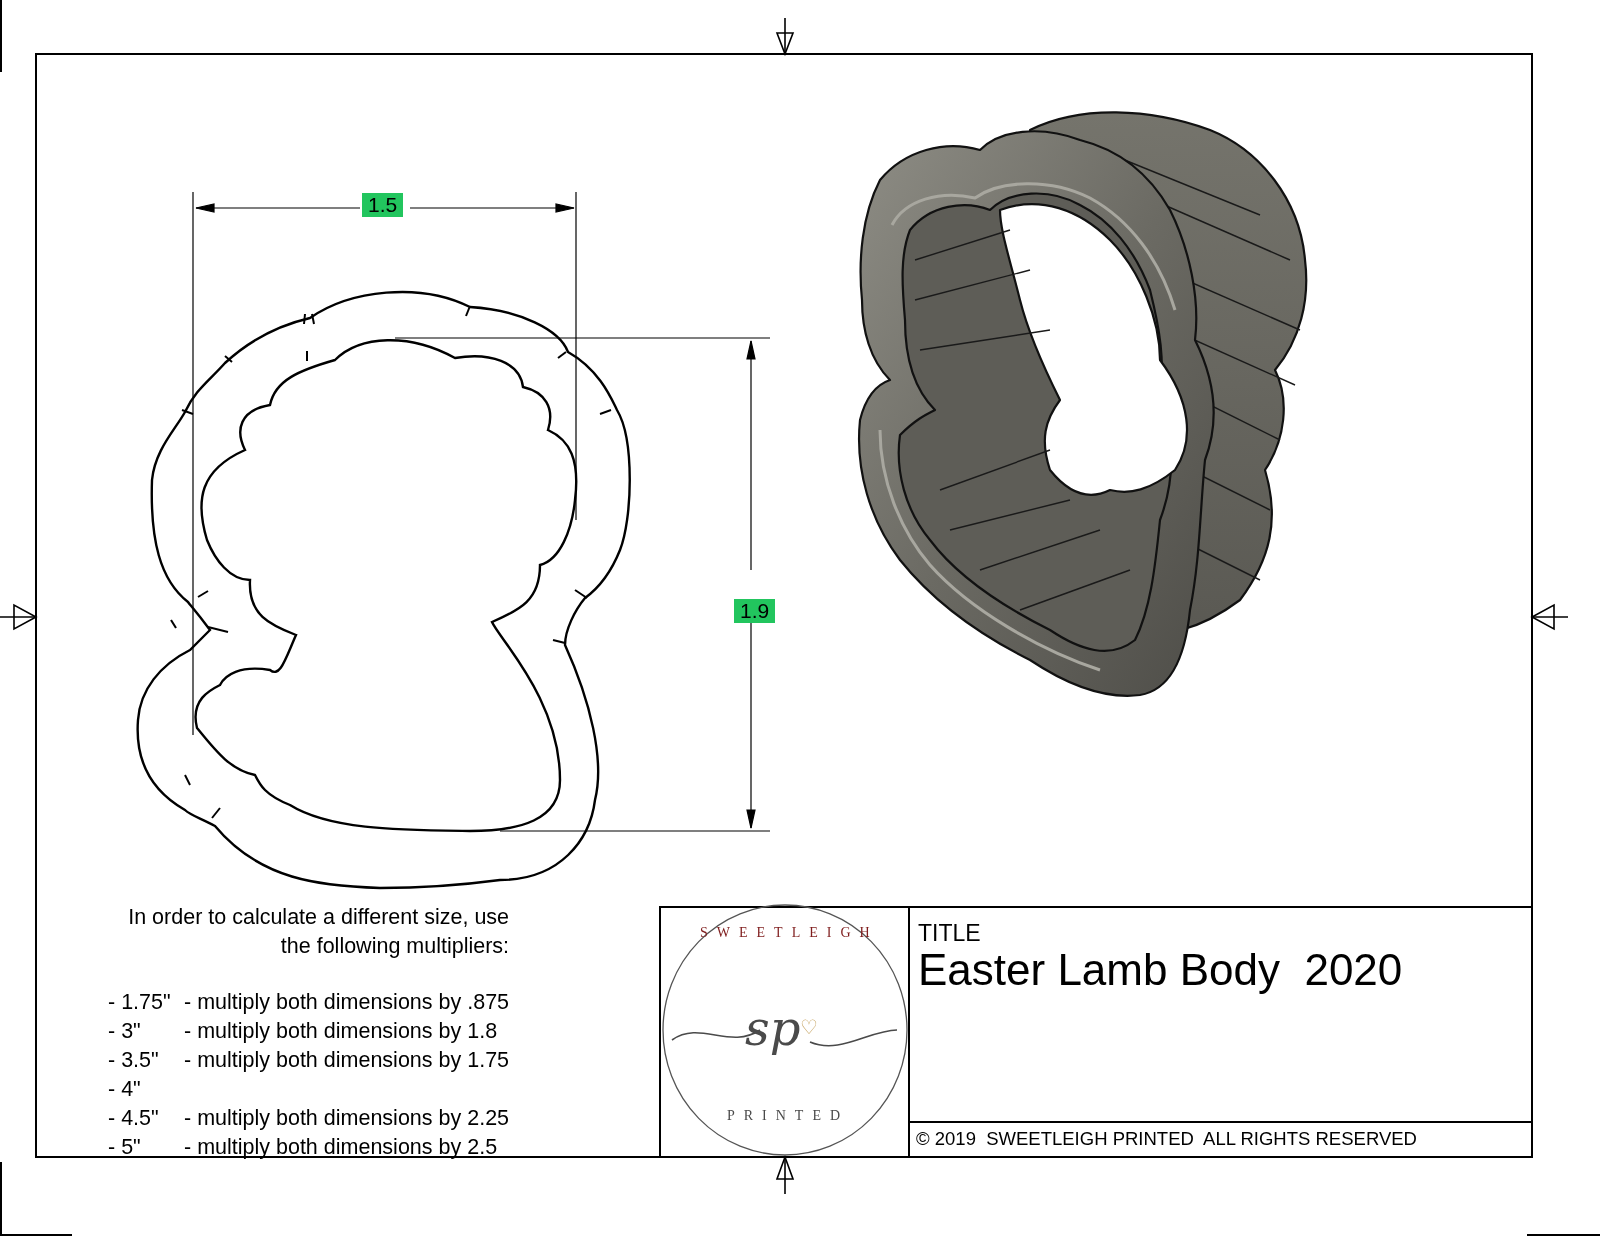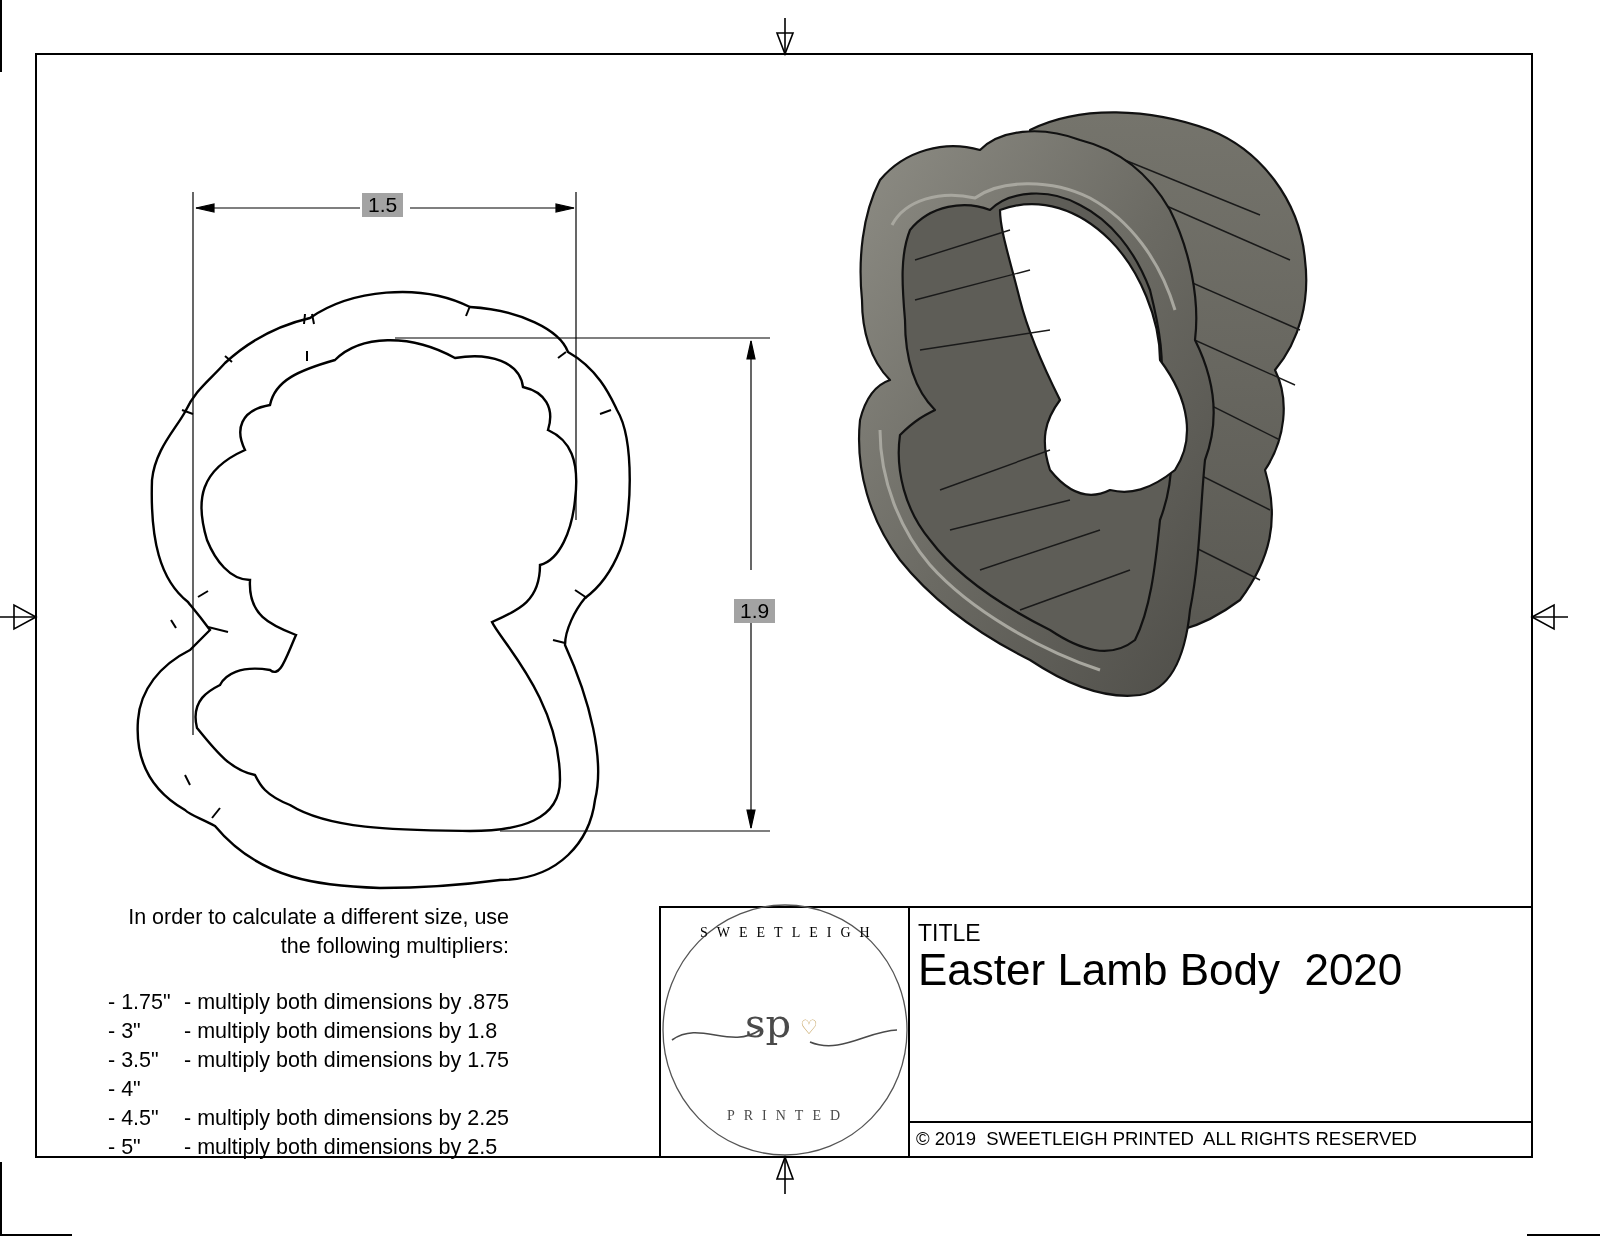--- a/index.html
+++ b/index.html
@@ -7,21 +7,21 @@
          font-family: "Liberation Sans", sans-serif; color: #000; }
   .abs { position: absolute; }
   svg.layer { position: absolute; left: 0; top: 0; }
   .notes { left: 108px; top: 903px; font-size: 21.5px; line-height: 29px; }
   .notes .intro { margin: 0 0 27px 0; text-align: right; }
   .mult-row { display: flex; white-space: pre; }
   .mult-size { width: 76px; display: inline-block; }
   .title-label { left: 918px; top: 920px; font-size: 23px; }
   .title-main { left: 918px; top: 945px; font-size: 44px; white-space: pre; }
   .copyright { left: 916px; top: 1128px; font-size: 18.5px; white-space: pre; }
-  .dim-label { font-size: 21px; background: #a3a3a3; padding: 0 6px; }
+  .dim-label { font-size: 21px; background: #22c55e; padding: 0 6px; }
 </style>
 </head>
 <body>
 
 <svg class="layer" width="1600" height="1236" viewBox="0 0 1600 1236">
 
   <line x1="1" y1="0" x2="1" y2="72" stroke="#000" stroke-width="2"></line>
   <line x1="1" y1="1162" x2="1" y2="1236" stroke="#000" stroke-width="2"></line>
   <line x1="0" y1="1235" x2="72" y2="1235" stroke="#000" stroke-width="2"></line>
   <line x1="1527" y1="1235" x2="1600" y2="1235" stroke="#000" stroke-width="2"></line>
@@ -242,20 +242,20 @@
   <div class="mult-row">
     <span class="mult-size">- 4.5"</span>
     <span>- multiply both dimensions by 2.25</span>
   </div>
   <div class="mult-row">
     <span class="mult-size">- 5"</span>
     <span>- multiply both dimensions by 2.5</span>
   </div>
 </div>
 
-<div class="abs" style="left:700px; top:925px; width:170px; text-align:center; font-family:'Liberation Serif', serif; font-size:14px; letter-spacing:9px; color:#000000;">SWEETLEIGH</div>
-<div class="abs" style="left:745px; top:1000px; font-family:'DejaVu Serif', serif; font-size:40px; color:#4a4a4a;">sp</div>
+<div class="abs" style="left:700px; top:925px; width:170px; text-align:center; font-family:'Liberation Serif', serif; font-size:14px; letter-spacing:9px; color:#7f1d1d;">SWEETLEIGH</div>
+<div class="abs" style="left:745px; top:1000px; font-family:'DejaVu Serif', serif; font-style:italic; font-size:48px; color:#4a4a4a;">sp</div>
 <div class="abs" style="left:800px; top:1015px; font-size:20px; color:#c9a96a;">♡</div>
 <div class="abs" style="left:718px; top:1108px; width:140px; text-align:center; font-family:'Liberation Serif', serif; font-size:14px; letter-spacing:9px; color:#4a4a4a;">PRINTED</div>
 
 <div class="abs title-label">TITLE</div>
 <div class="abs title-main">Easter Lamb Body  2020</div>
 <div class="abs copyright">© 2019  SWEETLEIGH PRINTED  ALL RIGHTS RESERVED</div>
 
 </body></html>

